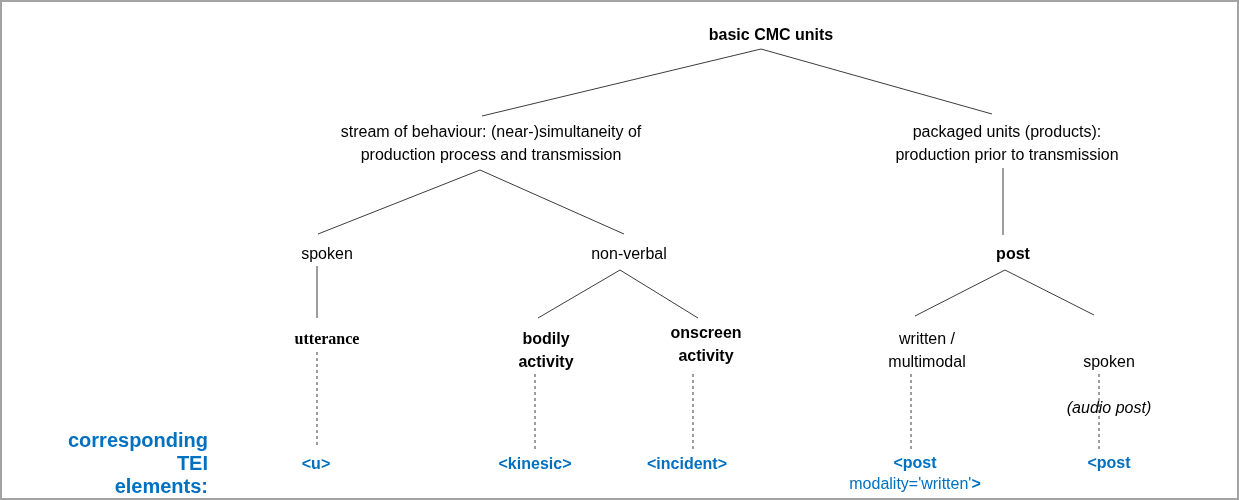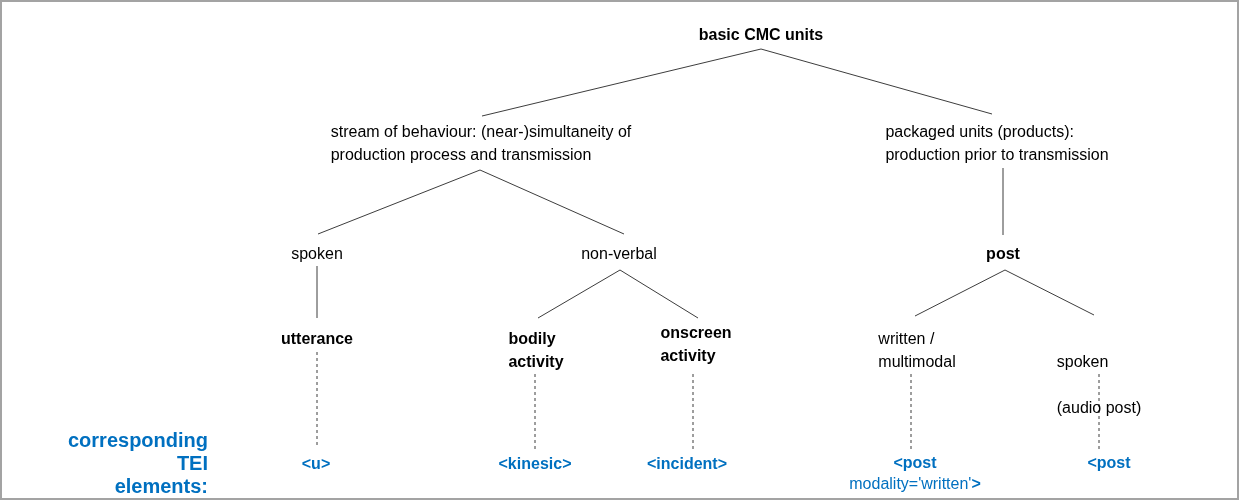--- a/index.html
+++ b/index.html
@@ -17,27 +17,28 @@
   #connectors {
     position: absolute;
     left: 0; top: 0;
     width: 1239px; height: 500px;
   }
   #connectors line { stroke: #3d3d3d; stroke-width: 1; }
   #connectors line.dashed { stroke-dasharray: 3 3; }
   .node {
     position: absolute;
     transform: translateX(-50%);
-    text-align: left;
+    text-align: center;
     font-size: 16px;
     line-height: 23px;
     white-space: pre-line;
+    margin-left: 10px;
   }
   .bold { font-weight: bold; }
-  .italic { }
+  .italic { font-style: italic; }
   .tei-tag {
     position: absolute;
     transform: translateX(-50%);
     text-align: center;
     font-size: 16px;
     line-height: 21px;
     color: var(--accent-blue, #0070C0);
   }
   .tei-tag .line { display: block; margin-left: 8px; }
   #tei-caption {
@@ -87,21 +88,21 @@
 
   <div class="node" style="left:995px; top:118px;">packaged units (products):
 production prior to transmission</div>
   <div class="node" style="left:479px; top:118px;">stream of behaviour: (near-)simultaneity of
 production process and transmission</div>
 
   <div class="node" style="left:315px; top:240px;">spoken</div>
   <div class="node" style="left:617px; top:240px;">non-verbal</div>
   <div class="node bold" style="left:1001px; top:240px;">post</div>
 
-  <div class="node bold" style="left:315px; top:325px;">utterance</div>
+  <div class="node bold" style="left:315px; top:325px;font-family:Liberation Serif, serif;">utterance</div>
   <div class="node bold" style="left:534px; top:325px;">bodily
 activity</div>
   <div class="node bold" style="left:694px; top:319px;">onscreen
 activity</div>
   <div class="node" style="left:915px; top:325px;">written /
 multimodal</div>
   <div class="node" style="left:1097px; top:325px;">
     <span class="line" style="display:block;">spoken</span>
     <span class="line italic" style="display:block;">(audio post)</span>
   </div>

